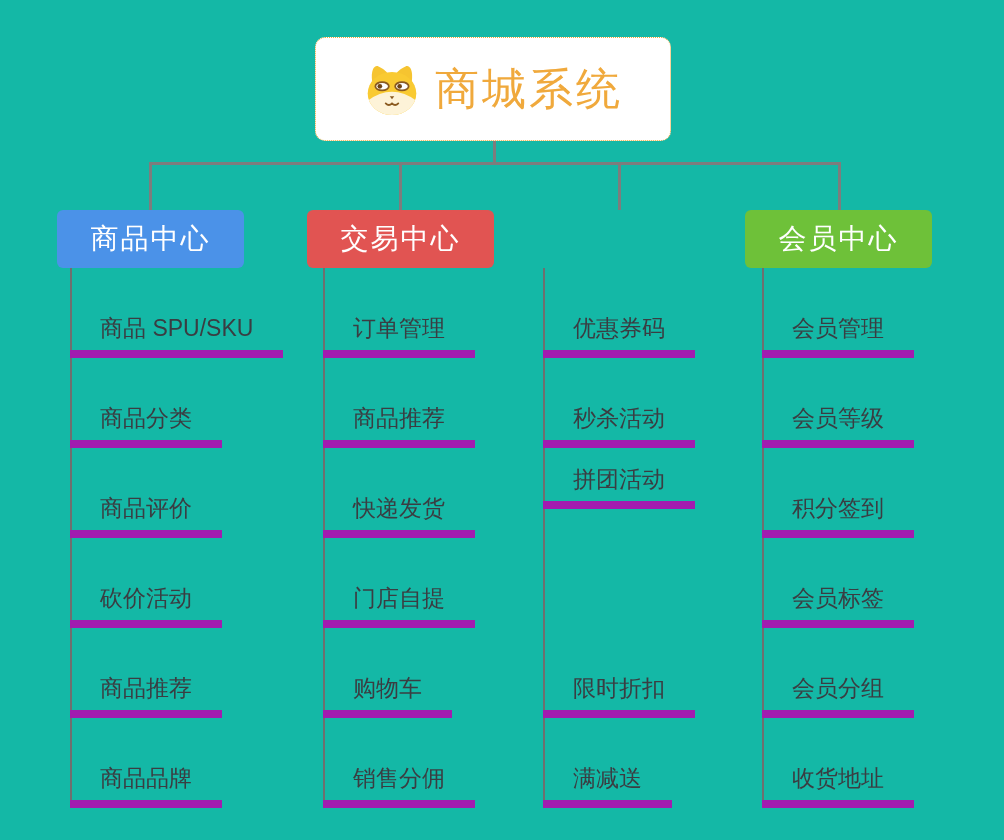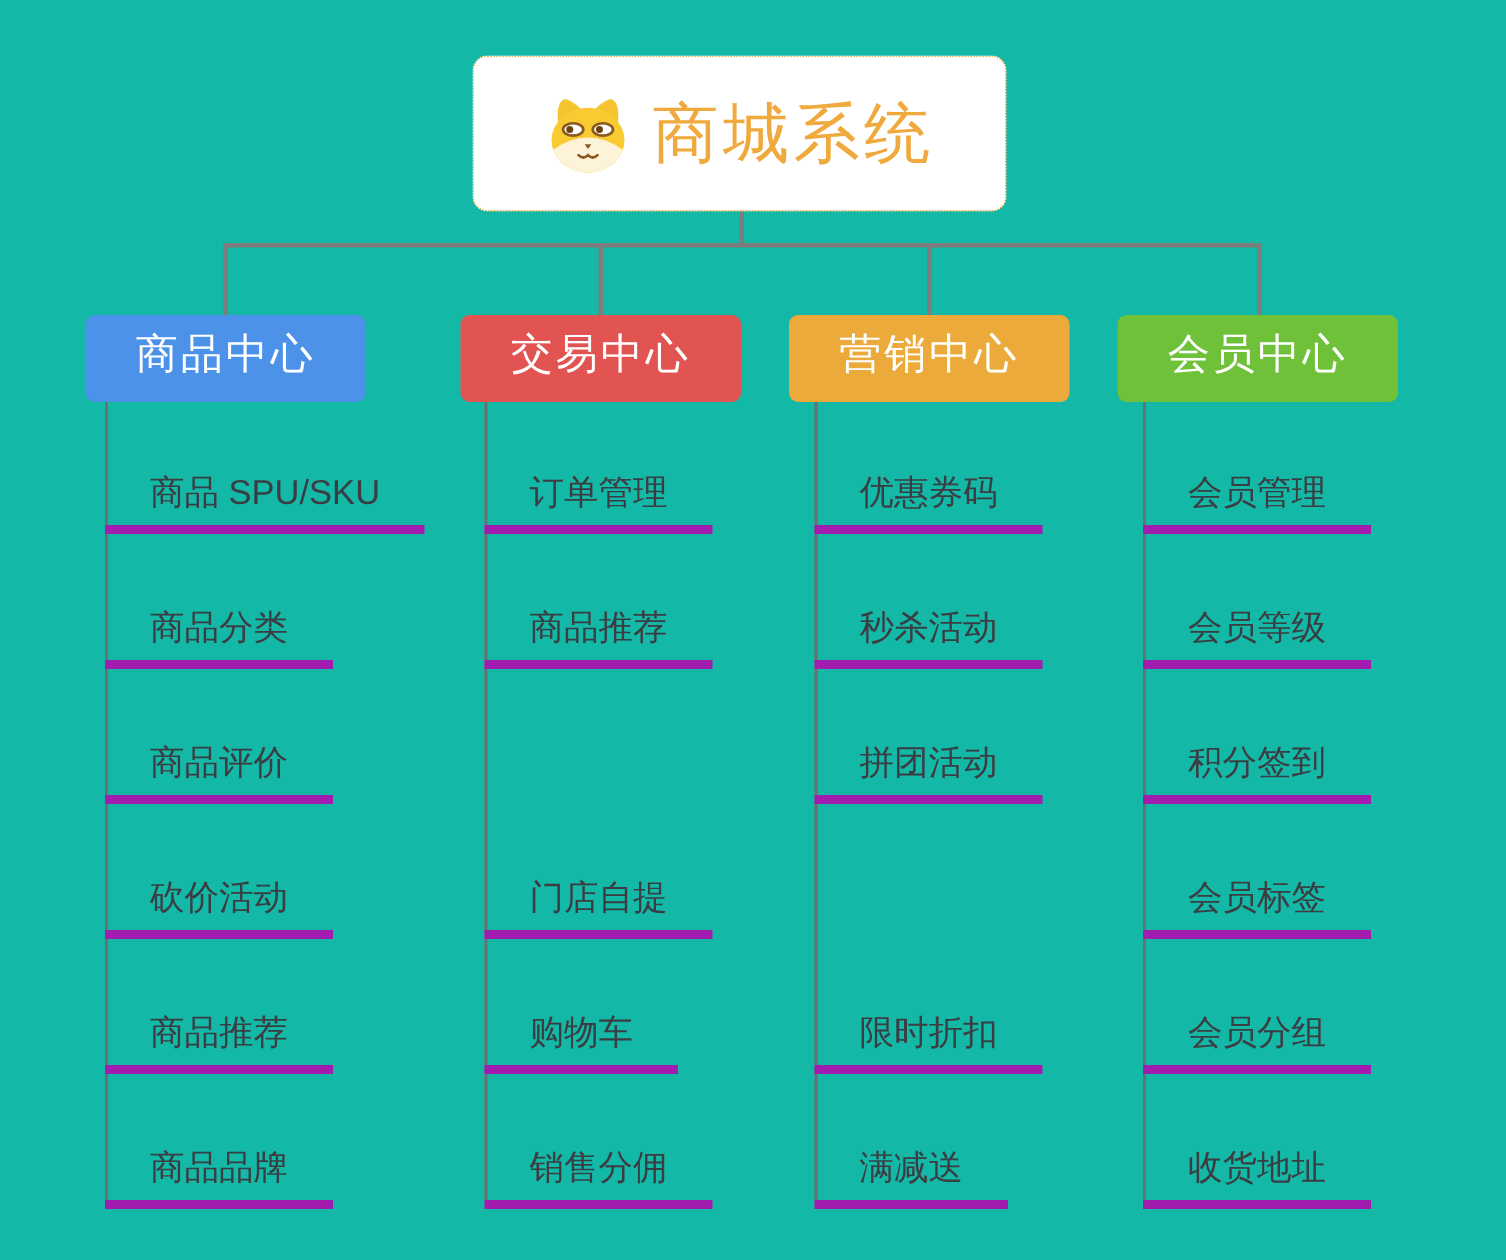--- a/index.html
+++ b/index.html
@@ -19,30 +19,30 @@
     background:#ffffff;border:1px dotted #f0a93c;border-radius:10px;
     display:flex;align-items:center;justify-content:center;gap:14px;
     box-sizing:border-box;cursor:pointer;
   }
   .root-title{font-size:44px;color:#f0a93c;letter-spacing:3px;white-space:nowrap;}
   .dog-icon{width:58px;height:54px;flex:0 0 auto;}
   
   .branch-node{
     position:absolute;top:210px;width:187px;height:58px;border-radius:6px;
     color:#ffffff;font-size:28px;letter-spacing:2px;line-height:58px;
-    text-align:center;cursor:pointer;white-space:nowrap;font-family:Liberation Mono, monospace;
+    text-align:center;cursor:pointer;white-space:nowrap;
   }
   .b1{left:57px;} .b2{left:307px;} .b3{left:526px;} .b4{left:745px;}
   
   .trunk{position:absolute;top:268px;width:2px;height:536px;background:#6f6f6f;}
   .t1{left:70px;} .t2{left:323px;} .t3{left:543px;} .t4{left:762px;}
   
   .leaf{
     position:absolute;font-size:23px;color:#3a3d42;line-height:32px;
-    padding:0 30px 6px 30px;border-bottom:6px solid #a21caf;
+    padding:0 30px 6px 30px;border-bottom:8px solid #a21caf;
     white-space:nowrap;cursor:pointer;
   }
 </style>
 </head>
 <body>
 
 <div class="canvas">
 
   <div class="conn root-stub"></div>
   <div class="conn hbar"></div>
@@ -67,44 +67,44 @@
       <circle cx="18.5" cy="27" r="2.6" fill="#6e4312"></circle>
       <circle cx="40.5" cy="27" r="2.6" fill="#6e4312"></circle>
       <path d="M29.5 38 L34.5 38 L32 41.5 Z" fill="#8a5a20"></path>
       <path d="M25 46 Q28.5 49.5 32 46 Q35.5 49.5 39 46" fill="none" stroke="#8a5a20" stroke-width="2" stroke-linecap="round"></path>
     </svg>
     <span class="root-title">商城系统</span>
   </div>
 
   <div class="branch-node b1" style="background-color: rgb(75, 146, 232);">商品中心</div>
   <div class="branch-node b2" style="background-color: rgb(225, 84, 82);">交易中心</div>
-  <div class="branch-node b3" style="background-color: rgb(235, 170, 58);">营销中心</div>
   <div class="branch-node b4" style="background-color: rgb(110, 193, 57);">会员中心</div>
 
   <div class="trunk t1"></div>
   <div class="trunk t2"></div>
   <div class="trunk t3"></div>
   <div class="trunk t4"></div>
 
   <div class="leaf" style="left:70px;top:312px">商品 SPU/SKU</div>
   <div class="leaf" style="left:70px;top:402px">商品分类</div>
   <div class="leaf" style="left:70px;top:492px">商品评价</div>
   <div class="leaf" style="left:70px;top:582px">砍价活动</div>
   <div class="leaf" style="left:70px;top:672px">商品推荐</div>
   <div class="leaf" style="left:70px;top:762px">商品品牌</div>
 
   <div class="leaf" style="left:323px;top:312px">订单管理</div>
   <div class="leaf" style="left:323px;top:402px">商品推荐</div>
+  <div class="leaf" style="left:323px;top:492px">快递发货</div>
   <div class="leaf" style="left:323px;top:582px">门店自提</div>
   <div class="leaf" style="left:323px;top:672px">购物车</div>
   <div class="leaf" style="left:323px;top:762px">销售分佣</div>
 
   <div class="leaf" style="left:543px;top:312px">优惠券码</div>
   <div class="leaf" style="left:543px;top:402px">秒杀活动</div>
-  <div class="leaf" style="left:543px;top:492px">拼团活动</div>
+  <div class="leaf" style="left:543px;top:463px">拼团活动</div>
   <div class="leaf" style="left:543px;top:672px">限时折扣</div>
   <div class="leaf" style="left:543px;top:762px">满减送</div>
 
   <div class="leaf" style="left:762px;top:312px">会员管理</div>
   <div class="leaf" style="left:762px;top:402px">会员等级</div>
   <div class="leaf" style="left:762px;top:492px">积分签到</div>
   <div class="leaf" style="left:762px;top:582px">会员标签</div>
   <div class="leaf" style="left:762px;top:672px">会员分组</div>
   <div class="leaf" style="left:762px;top:762px">收货地址</div>
 

